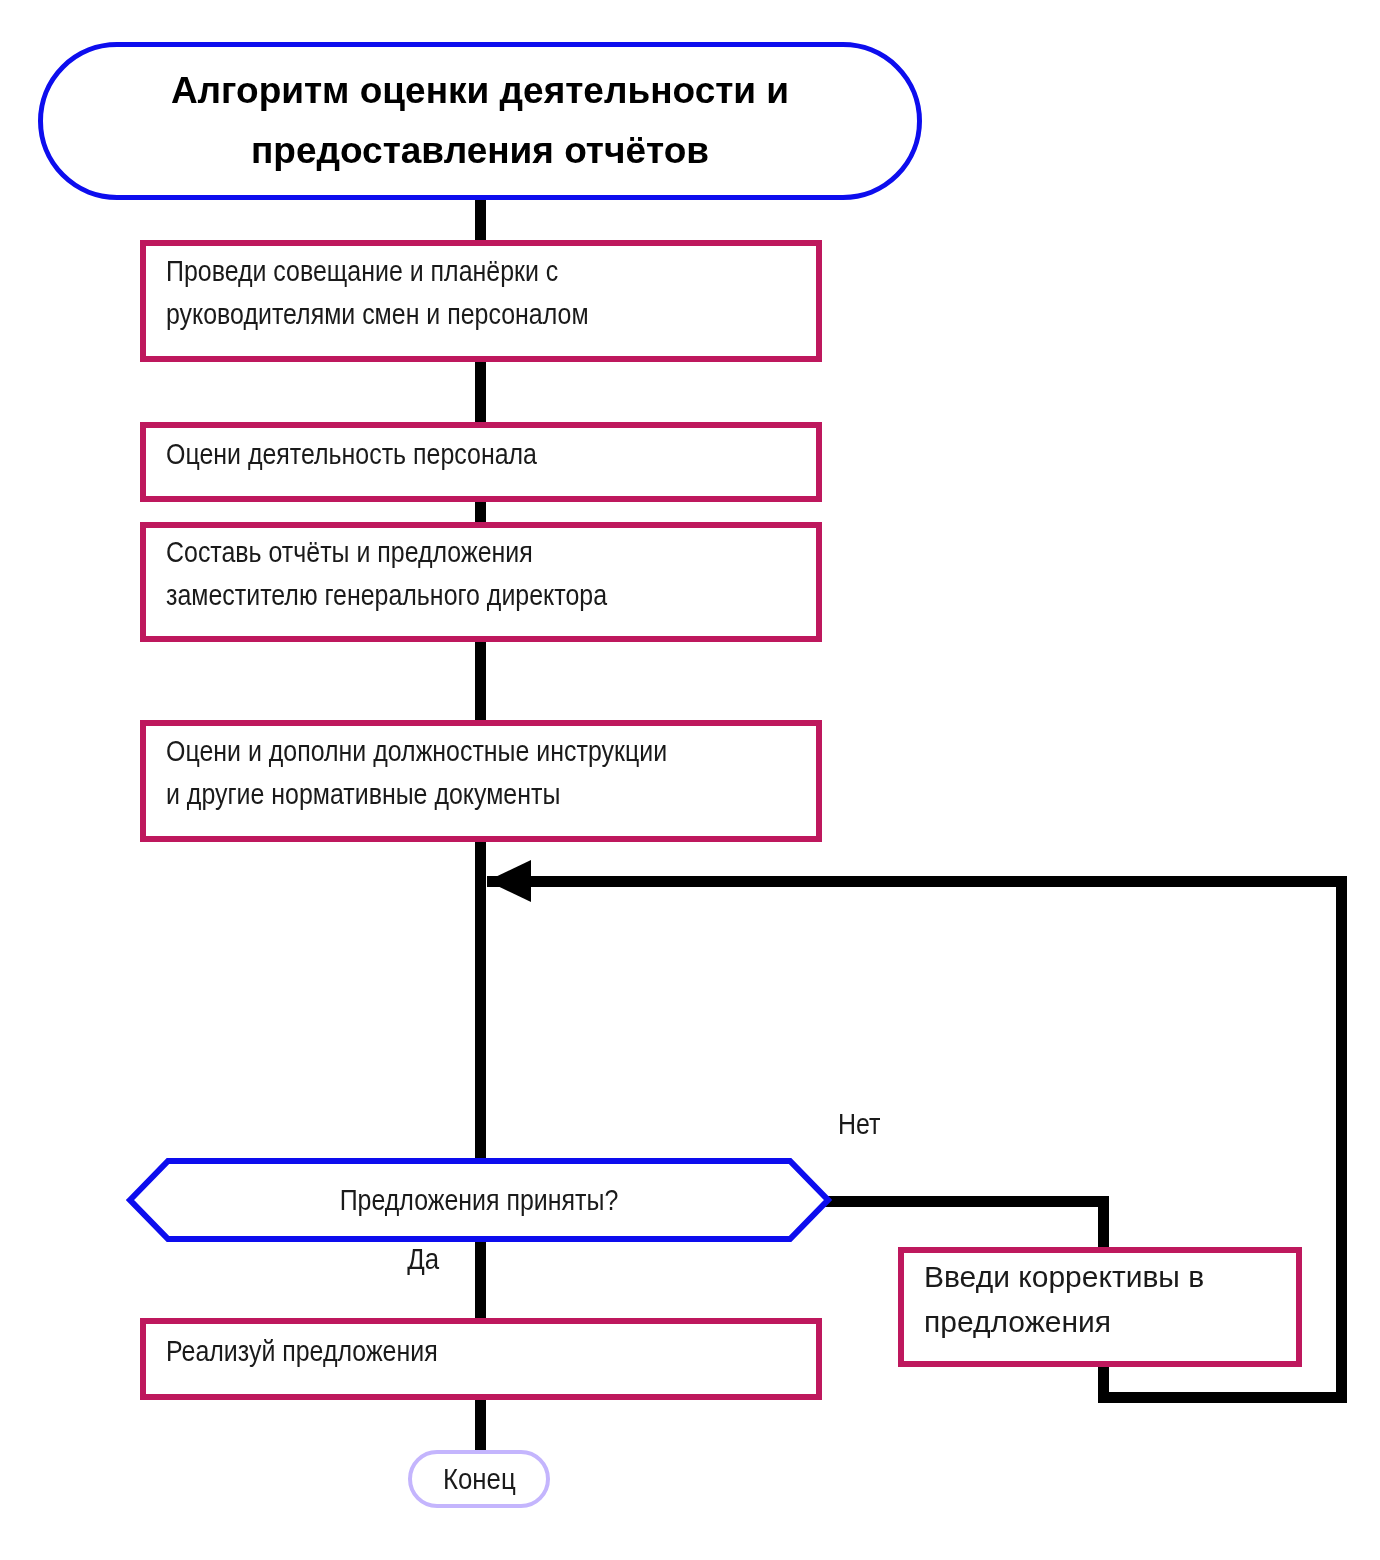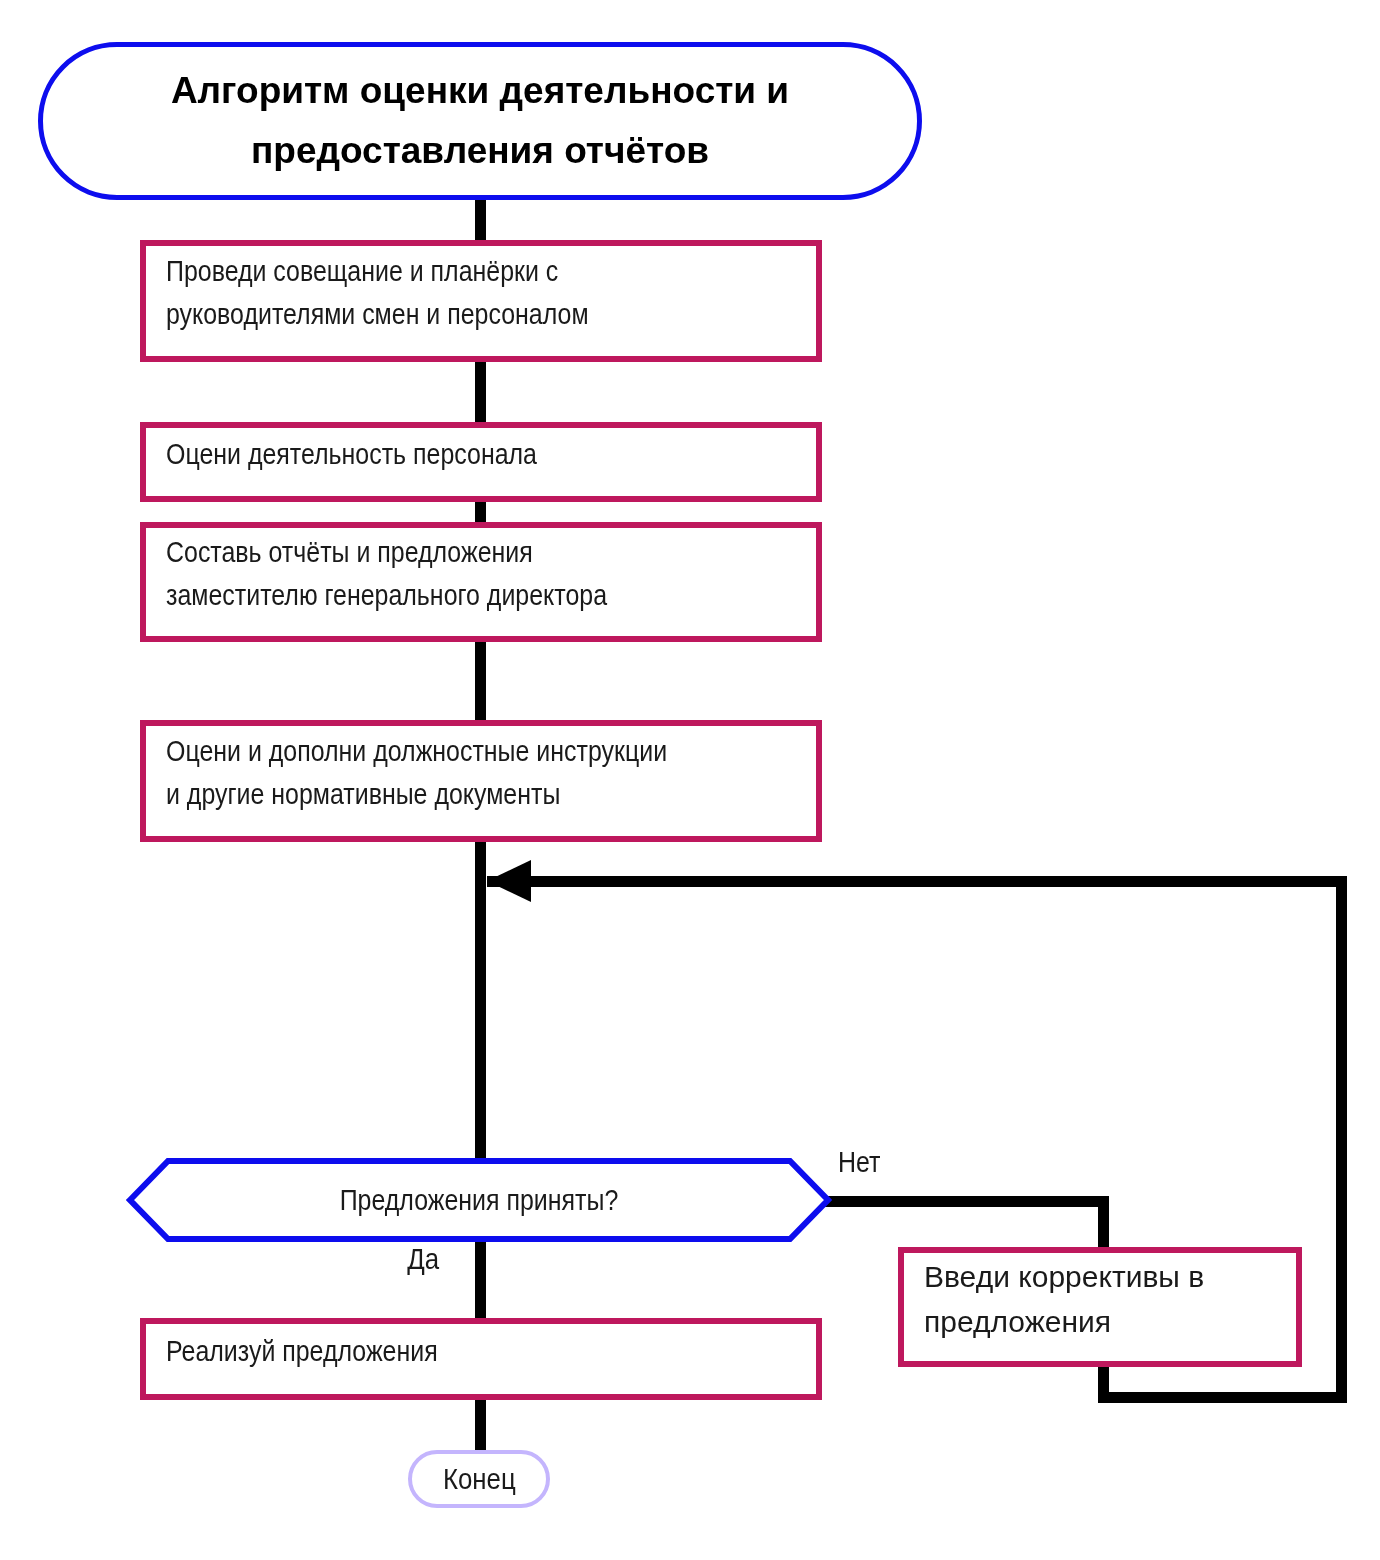--- a/index.html
+++ b/index.html
@@ -50,21 +50,21 @@
   .hex-wrap{position:absolute;left:126px;top:1157px;width:706px;height:86px;z-index:2;}
   .hex-wrap svg{position:absolute;left:0;top:0;}
   .hex-label{
     position:absolute;left:0;top:0;width:100%;height:100%;
     display:flex;align-items:center;justify-content:center;
     font-size:29px;
   }
   
   .edge-label{position:absolute;z-index:3;font-size:29px;color:#1a1a1a;}
   .label-yes{left:380px;top:1242px;width:82px;text-align:center;font-size:30px;}
-  .label-no{left:838px;top:1146px;}
+  .label-no{left:838px;top:1108px;}
   .end-text{font-size:30px;}
 </style>
 </head>
 <body>
 
 <div class="canvas">
 
   <div class="line" style="left:475px;top:197px;width:11px;height:1253px;"></div>
 
   <div class="line" style="left:822px;top:1196px;width:287px;height:11px;"></div>

